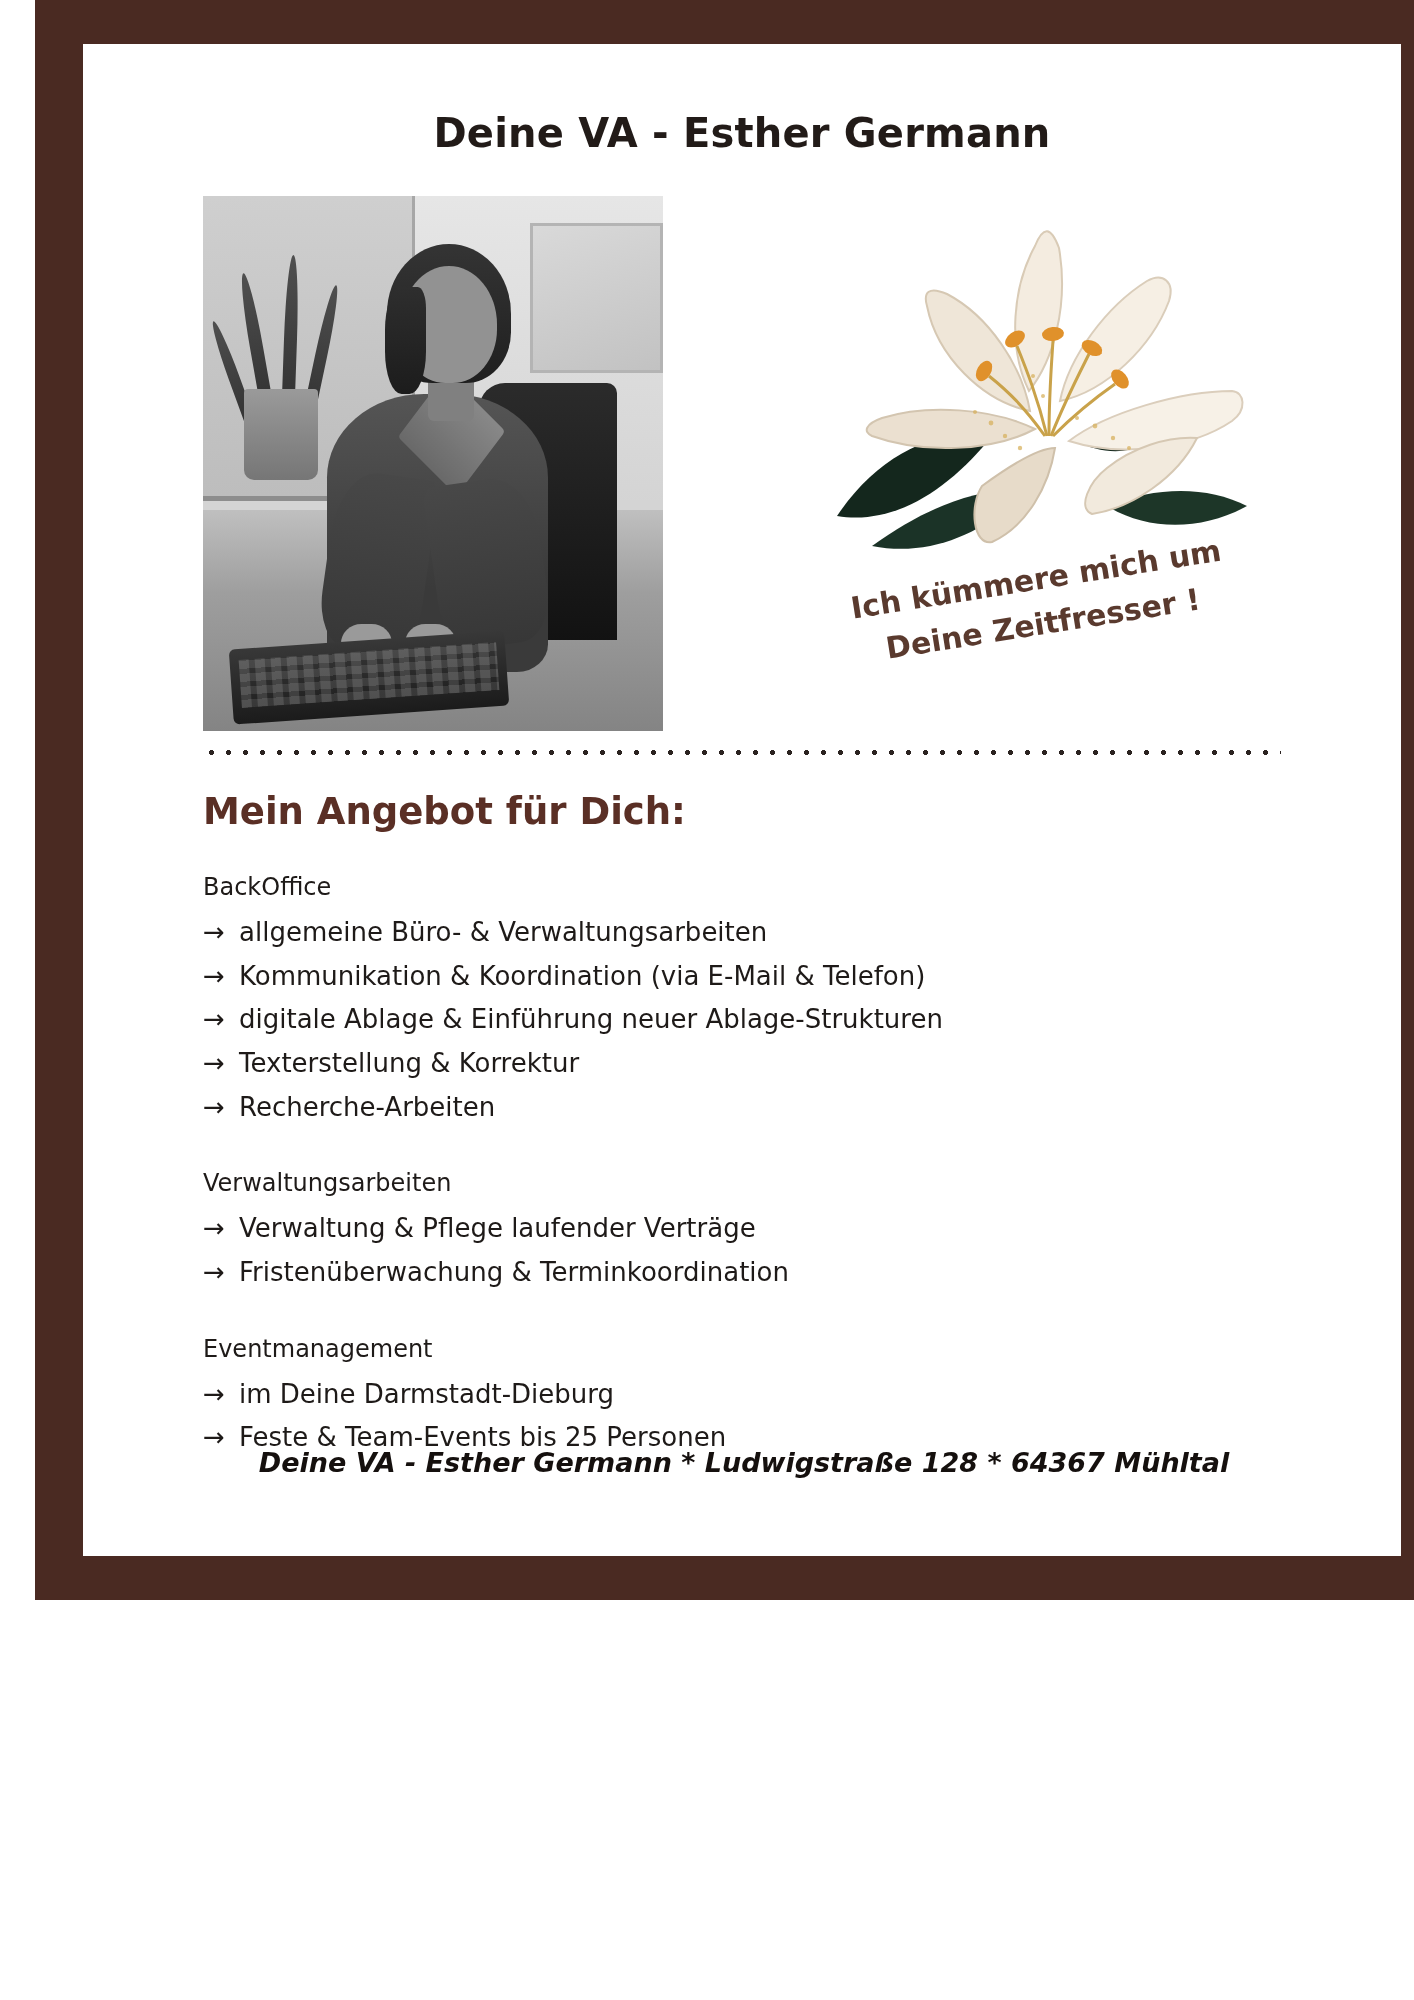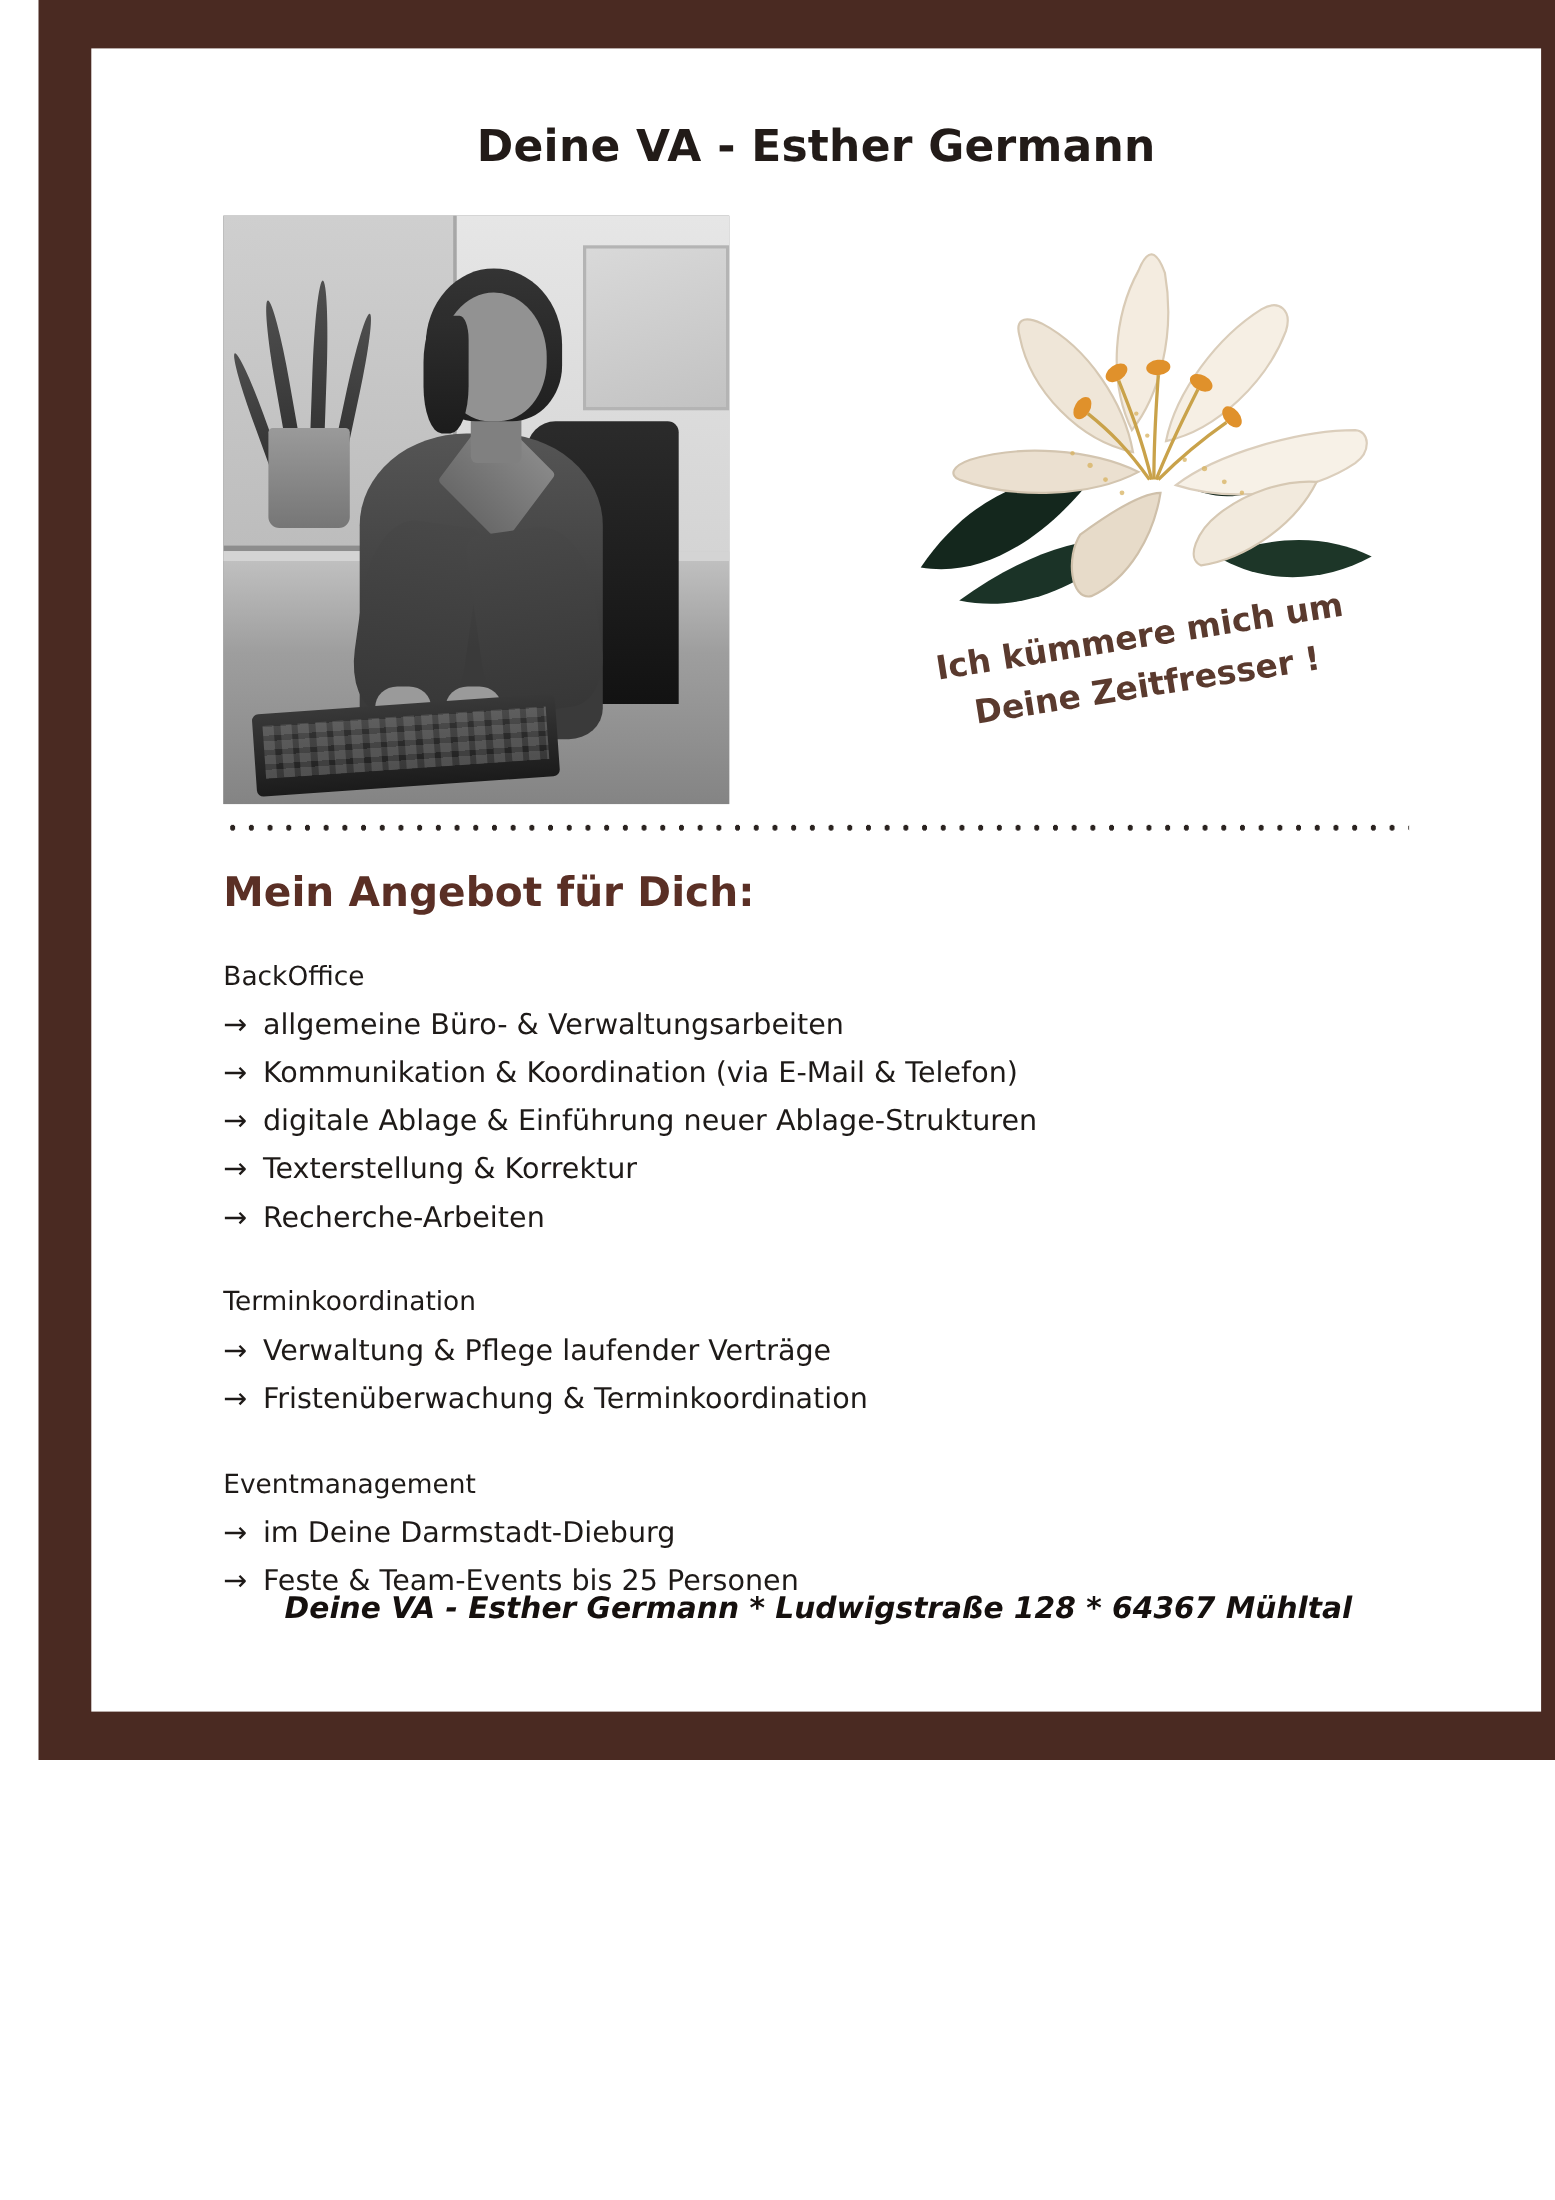--- a/index.html
+++ b/index.html
@@ -347,21 +347,21 @@
     <div class="group">
       <div class="group-title">BackOffice</div>
       <div class="item"><span class="arrow">→</span><span>allgemeine Büro- &amp; Verwaltungsarbeiten</span></div>
       <div class="item"><span class="arrow">→</span><span>Kommunikation &amp; Koordination (via E-Mail &amp; Telefon)</span></div>
       <div class="item"><span class="arrow">→</span><span>digitale Ablage &amp; Einführung neuer Ablage-Strukturen</span></div>
       <div class="item"><span class="arrow">→</span><span>Texterstellung &amp; Korrektur</span></div>
       <div class="item"><span class="arrow">→</span><span>Recherche-Arbeiten</span></div>
     </div>
 
     <div class="group">
-      <div class="group-title">Terminkoordination</div>
+      <div class="group-title">Verwaltungsarbeiten</div>
       <div class="item"><span class="arrow">→</span><span>Verwaltung &amp; Pflege laufender Verträge</span></div>
       <div class="item"><span class="arrow">→</span><span>Fristenüberwachung &amp; Terminkoordination</span></div>
     </div>
 
     <div class="group">
       <div class="group-title">Eventmanagement</div>
       <div class="item"><span class="arrow">→</span><span>im Deine Darmstadt-Dieburg</span></div>
       <div class="item"><span class="arrow">→</span><span>Feste &amp; Team-Events bis 25 Personen</span></div>
     </div>
 

